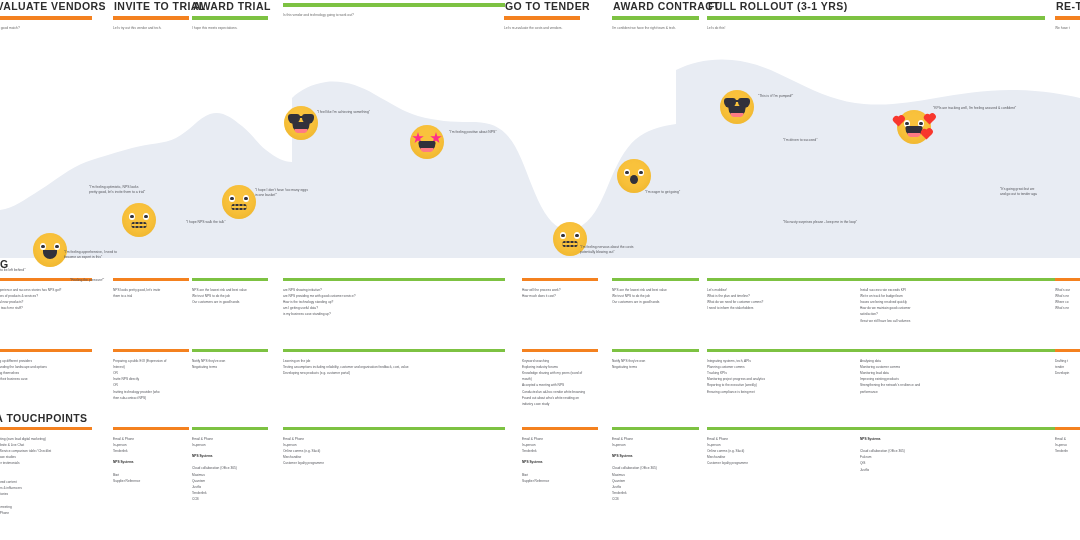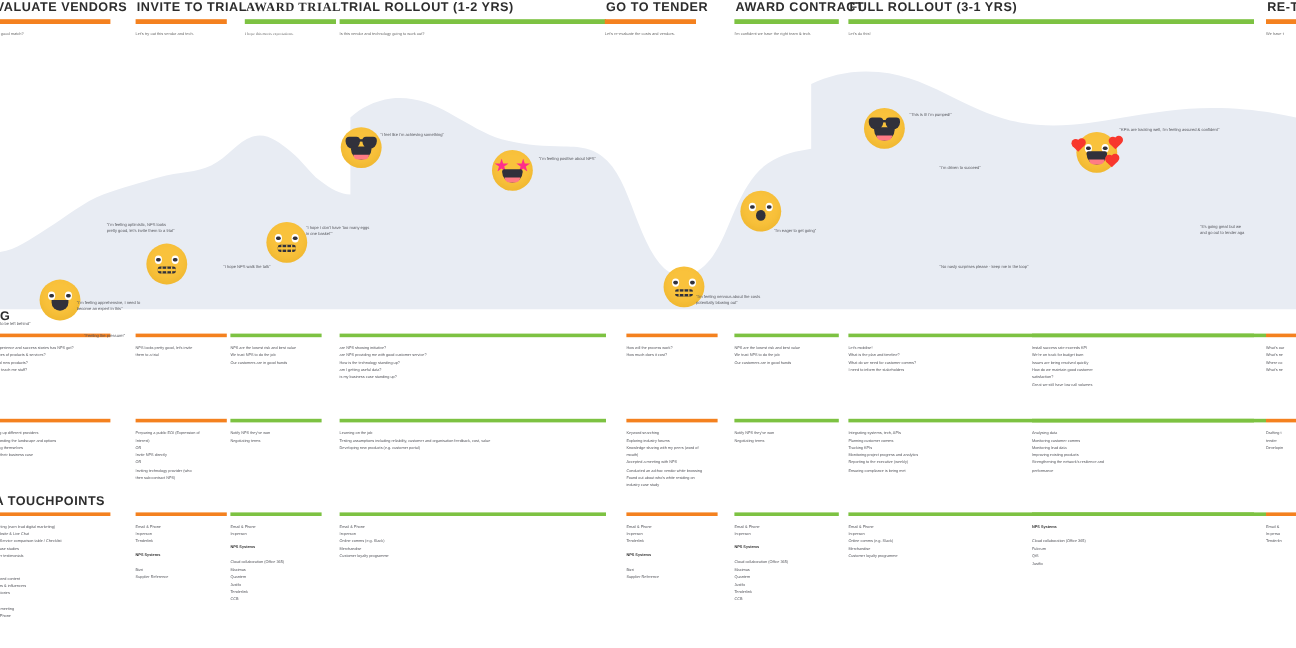--- a/index.html
+++ b/index.html
@@ -95,27 +95,26 @@
       <div class="stage-head" style="left: -12px; width: 104px;">
         <div class="stage-title">EVALUATE VENDORS</div>
         <div class="stage-bar" style="background:#F4811F;width:104px"></div>
         <div class="stage-sub">Who's a good match?</div>
       </div>
       <div class="stage-head" style="left: 113px; width: 76px;">
         <div class="stage-title">INVITE TO TRIAL</div>
         <div class="stage-bar" style="background:#F4811F;width:76px"></div>
         <div class="stage-sub">Let's try out this vendor and tech.</div>
       </div>
-      <div class="stage-head" style="left: 204px; width: 76px; font-family: Liberation Serif, serif;">
+      <div class="stage-head" style="left: 192px; width: 76px;">
         <div class="stage-title">AWARD TRIAL</div>
         <div class="stage-bar" style="background:#7DC242;width:76px"></div>
         <div class="stage-sub">I hope this meets expectations.</div>
       </div>
       <div class="stage-head" style="left: 283px; width: 222px;">
-        <div class="stage-title">TRIAL ROLLOUT (1-2 YRS)</div>
         <div class="stage-bar" style="background:#7DC242;width:222px"></div>
         <div class="stage-sub">Is this vendor and technology going to work out?</div>
       </div>
       <div class="stage-head" style="left: 504px; width: 76px;">
         <div class="stage-title">GO TO TENDER</div>
         <div class="stage-bar" style="background:#F4811F;width:76px"></div>
         <div class="stage-sub">Let's re-evaluate the costs and vendors.</div>
       </div>
       <div class="stage-head" style="left: 612px; width: 87px;">
         <div class="stage-title">AWARD CONTRACT</div>

